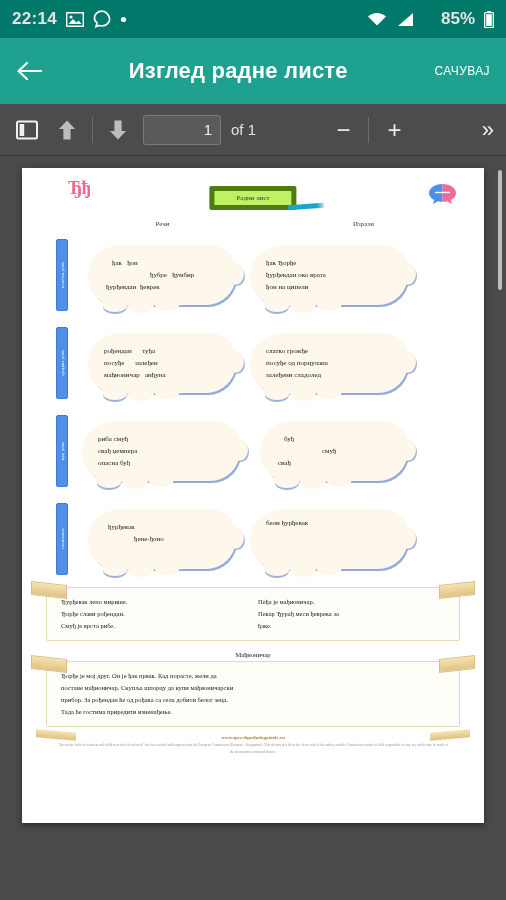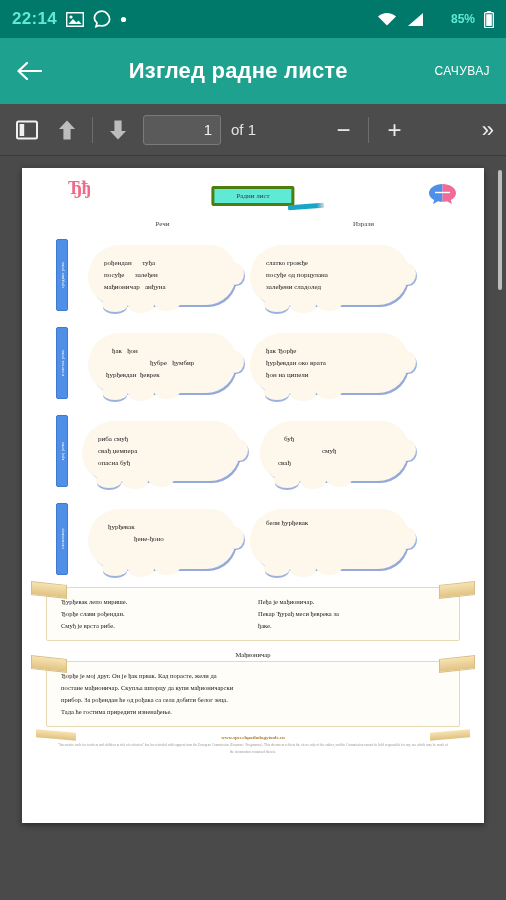--- a/index.html
+++ b/index.html
@@ -5,28 +5,28 @@
   * { margin:0; padding:0; box-sizing:border-box; }
   html,body { width:506px; height:900px; }
   body {
     font-family: "Liberation Sans", sans-serif;
     background:#4a4a4a;
     overflow:hidden;
   }
 
   
   .statusbar{
-    height:38px; background:#00796b; color:#5eead4;
+    height:38px; background:#00796b; color:#e5e5e5;
     display:flex; align-items:center; padding:0 12px; gap:9px;
     font-size:17px; font-weight:bold;
   }
   .statusbar .clock{ letter-spacing:.3px; }
   .sb-spacer{ flex:1; }
   .sb-icon{ display:inline-flex; align-items:center; justify-content:center; }
-  .battery-text{ font-size:12px; font-weight:bold; margin-left:18px;text-align:right;}
+  .battery-text{ font-size:17px; font-weight:bold; margin-left:18px;text-align:right;}
 
   
   .appbar{
     height:66px; background:#1fa18f;
     display:flex; align-items:center; padding:16px 14px; gap:14px;
   }
   .appbar .back{
     width:30px; height:30px; flex:0 0 auto; cursor:pointer;
     display:flex; align-items:center; justify-content:center;
   }
@@ -72,21 +72,21 @@
   }
 
   .pg-top{ display:flex; align-items:flex-start; height:42px; position:relative;}
   .letter{
     font-family:"Liberation Serif", serif;
     color:#f06a8a; font-size:18px; font-weight:bold;
     margin-left:36px; margin-top:2px; letter-spacing:-1px;
   }
   .titlebox{
     position:absolute; left:50%; transform:translateX(-50%); top:10px;
-    border:3px solid #4d7c0f; background:#5eead4; border-radius:2px;
+    border:5px solid #4d7c0f; background:#bef264; border-radius:2px;
     padding:3px 22px; font-size:7px; color:#3a3a3a;
     font-family:"Liberation Serif", serif;
   }
   .pencil{
     position:absolute; left:58%; top:28px; width:36px; height:5px;
     background:linear-gradient(90deg,#18a5c8 0%, #18a5c8 80%, #d9d9d9 100%);
     border-radius:1px; transform:rotate(-4deg);
   }
   .logo{ position:absolute; right:14px; top:6px; width:34px; height:26px; }
 
@@ -286,47 +286,47 @@
 
     <div class="colheads">
       <div class="ch1">Речи</div>
       <div class="ch2">Изрази</div>
     </div>
 
     <div class="rows">
 
       <div class="row">
         <div class="tab">
+          <span>почетак речи</span>
+        </div>
+        <div class="cloud cloud-l c-stagger">
+          <span class="ln">ђак   ђон</span>
+          <span class="ln">ђубре   ђумбир</span>
+          <span class="ln">ђурђевдан  ђеврек</span>
+        </div>
+        <div class="cloud cloud-r">
+          <span class="ln">ђак Ђорђе</span>
+          <span class="ln">ђурђевдан око врата</span>
+          <span class="ln">ђон на ципели</span>
+        </div>
+      </div>
+
+      <div class="row">
+        <div class="tab">
           <span>средина речи</span>
         </div>
         <div class="cloud cloud-l">
           <span class="ln">рођендан      туђа</span>
           <span class="ln">посуђе      залеђен</span>
           <span class="ln">мађионичар   анђуна</span>
         </div>
         <div class="cloud cloud-r">
           <span class="ln">слатко грожђе</span>
           <span class="ln">посуђе од порцулана</span>
           <span class="ln">залеђени сладолед</span>
-        </div>
-      </div>
-
-      <div class="row">
-        <div class="tab">
-          <span>почетак речи</span>
-        </div>
-        <div class="cloud cloud-l c-stagger">
-          <span class="ln">ђак   ђон</span>
-          <span class="ln">ђубре   ђумбир</span>
-          <span class="ln">ђурђевдан  ђеврек</span>
-        </div>
-        <div class="cloud cloud-r">
-          <span class="ln">ђак Ђорђе</span>
-          <span class="ln">ђурђевдан око врата</span>
-          <span class="ln">ђон на ципели</span>
         </div>
       </div>
 
       <div class="row">
         <div class="tab">
           <span>крај речи</span>
         </div>
         <div class="cloud cloud-r">
           <span class="ln">риба смуђ</span>
           <span class="ln">свађ џемпера</span>

